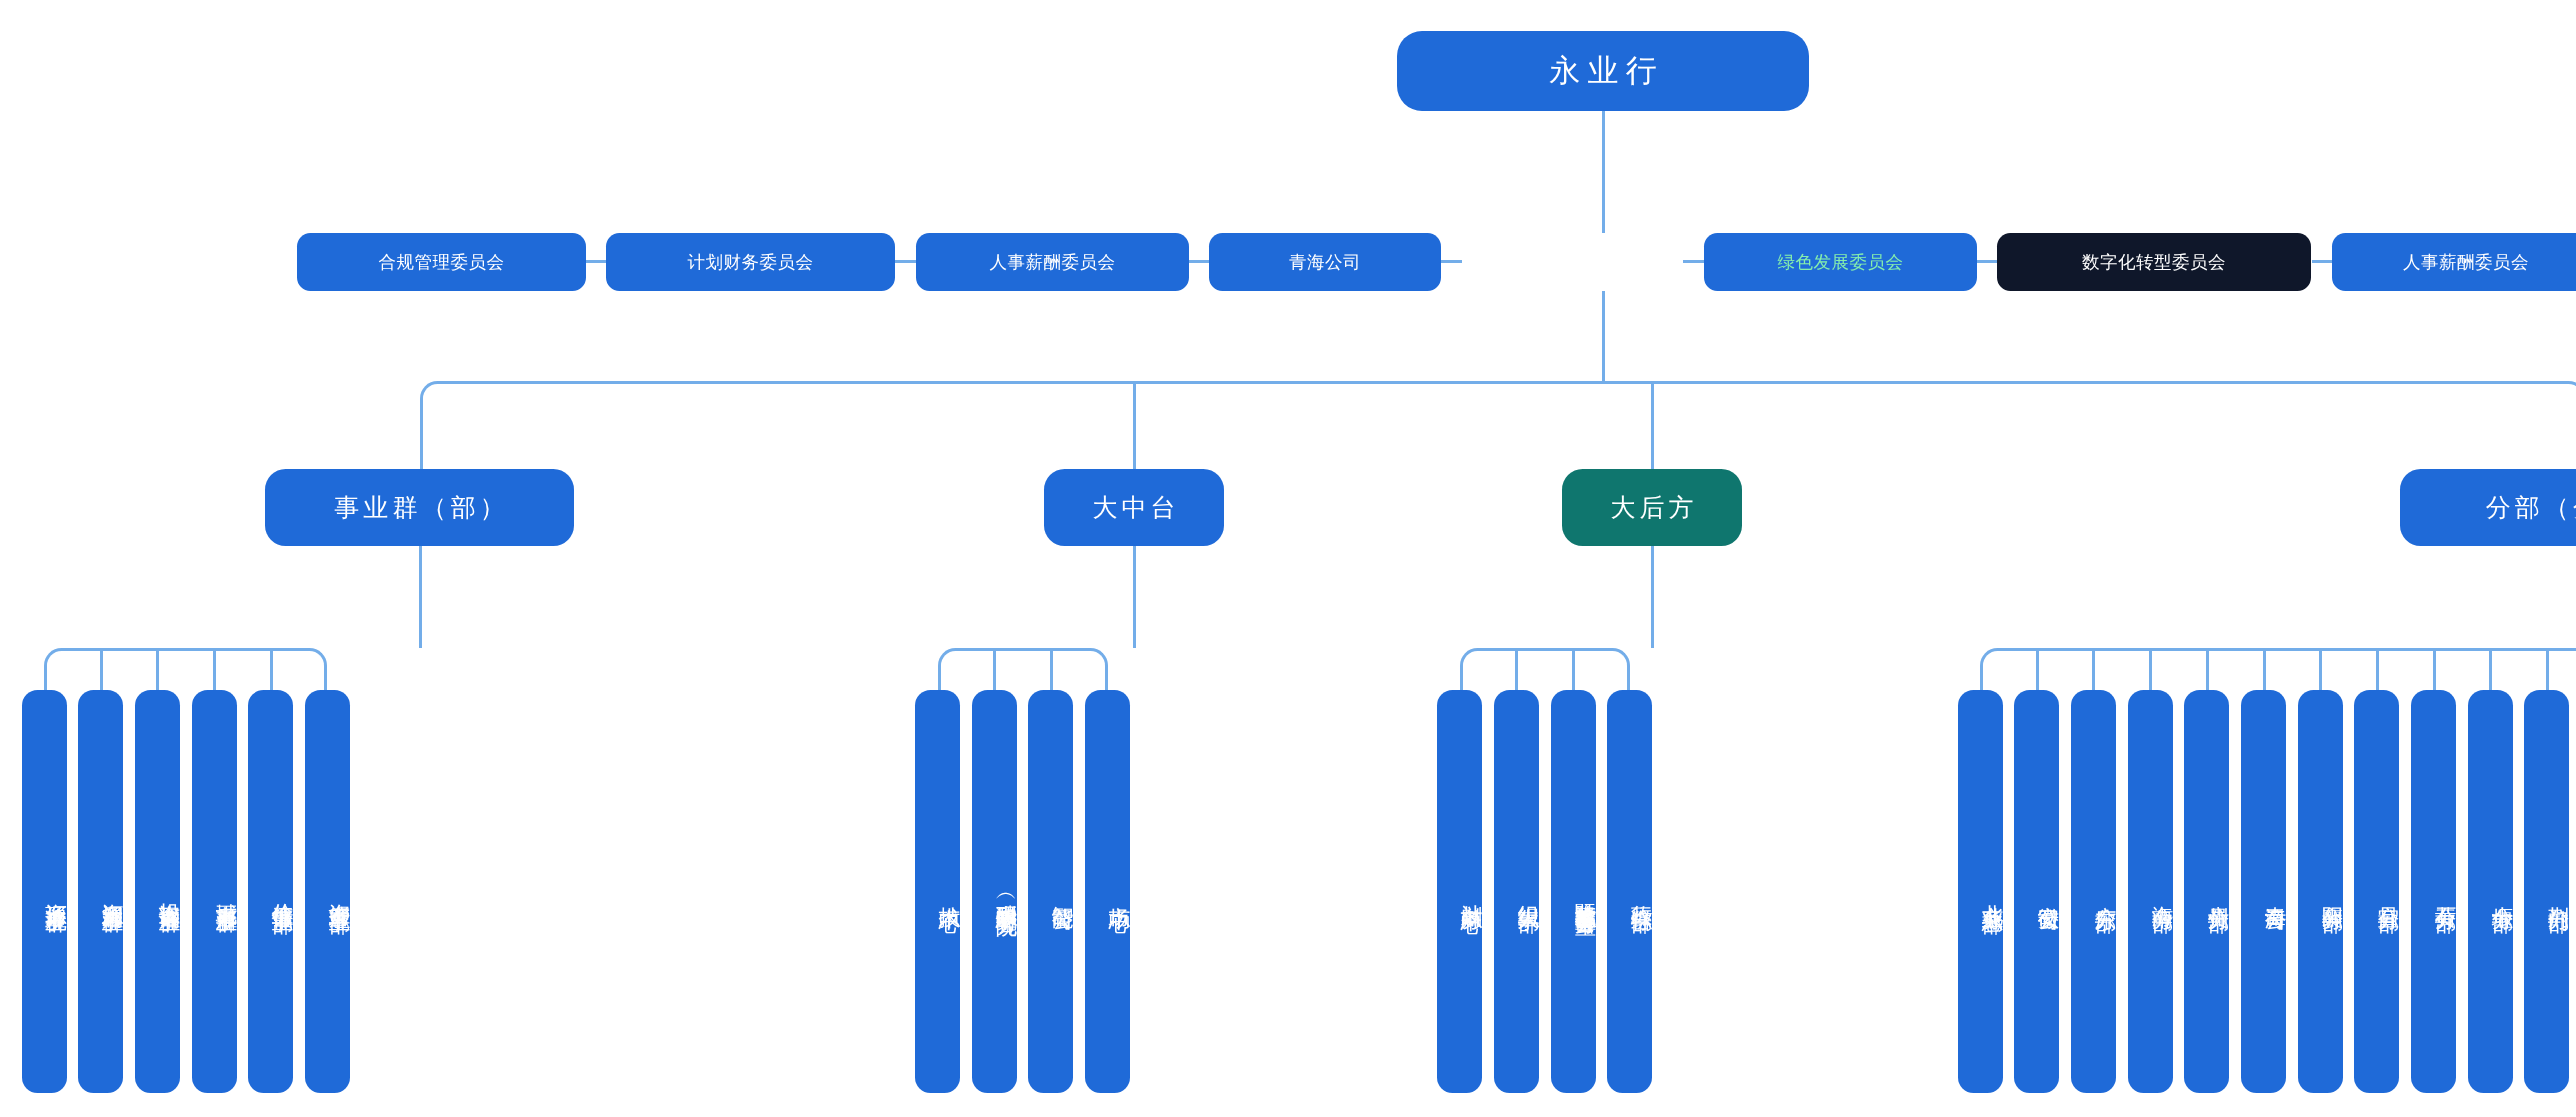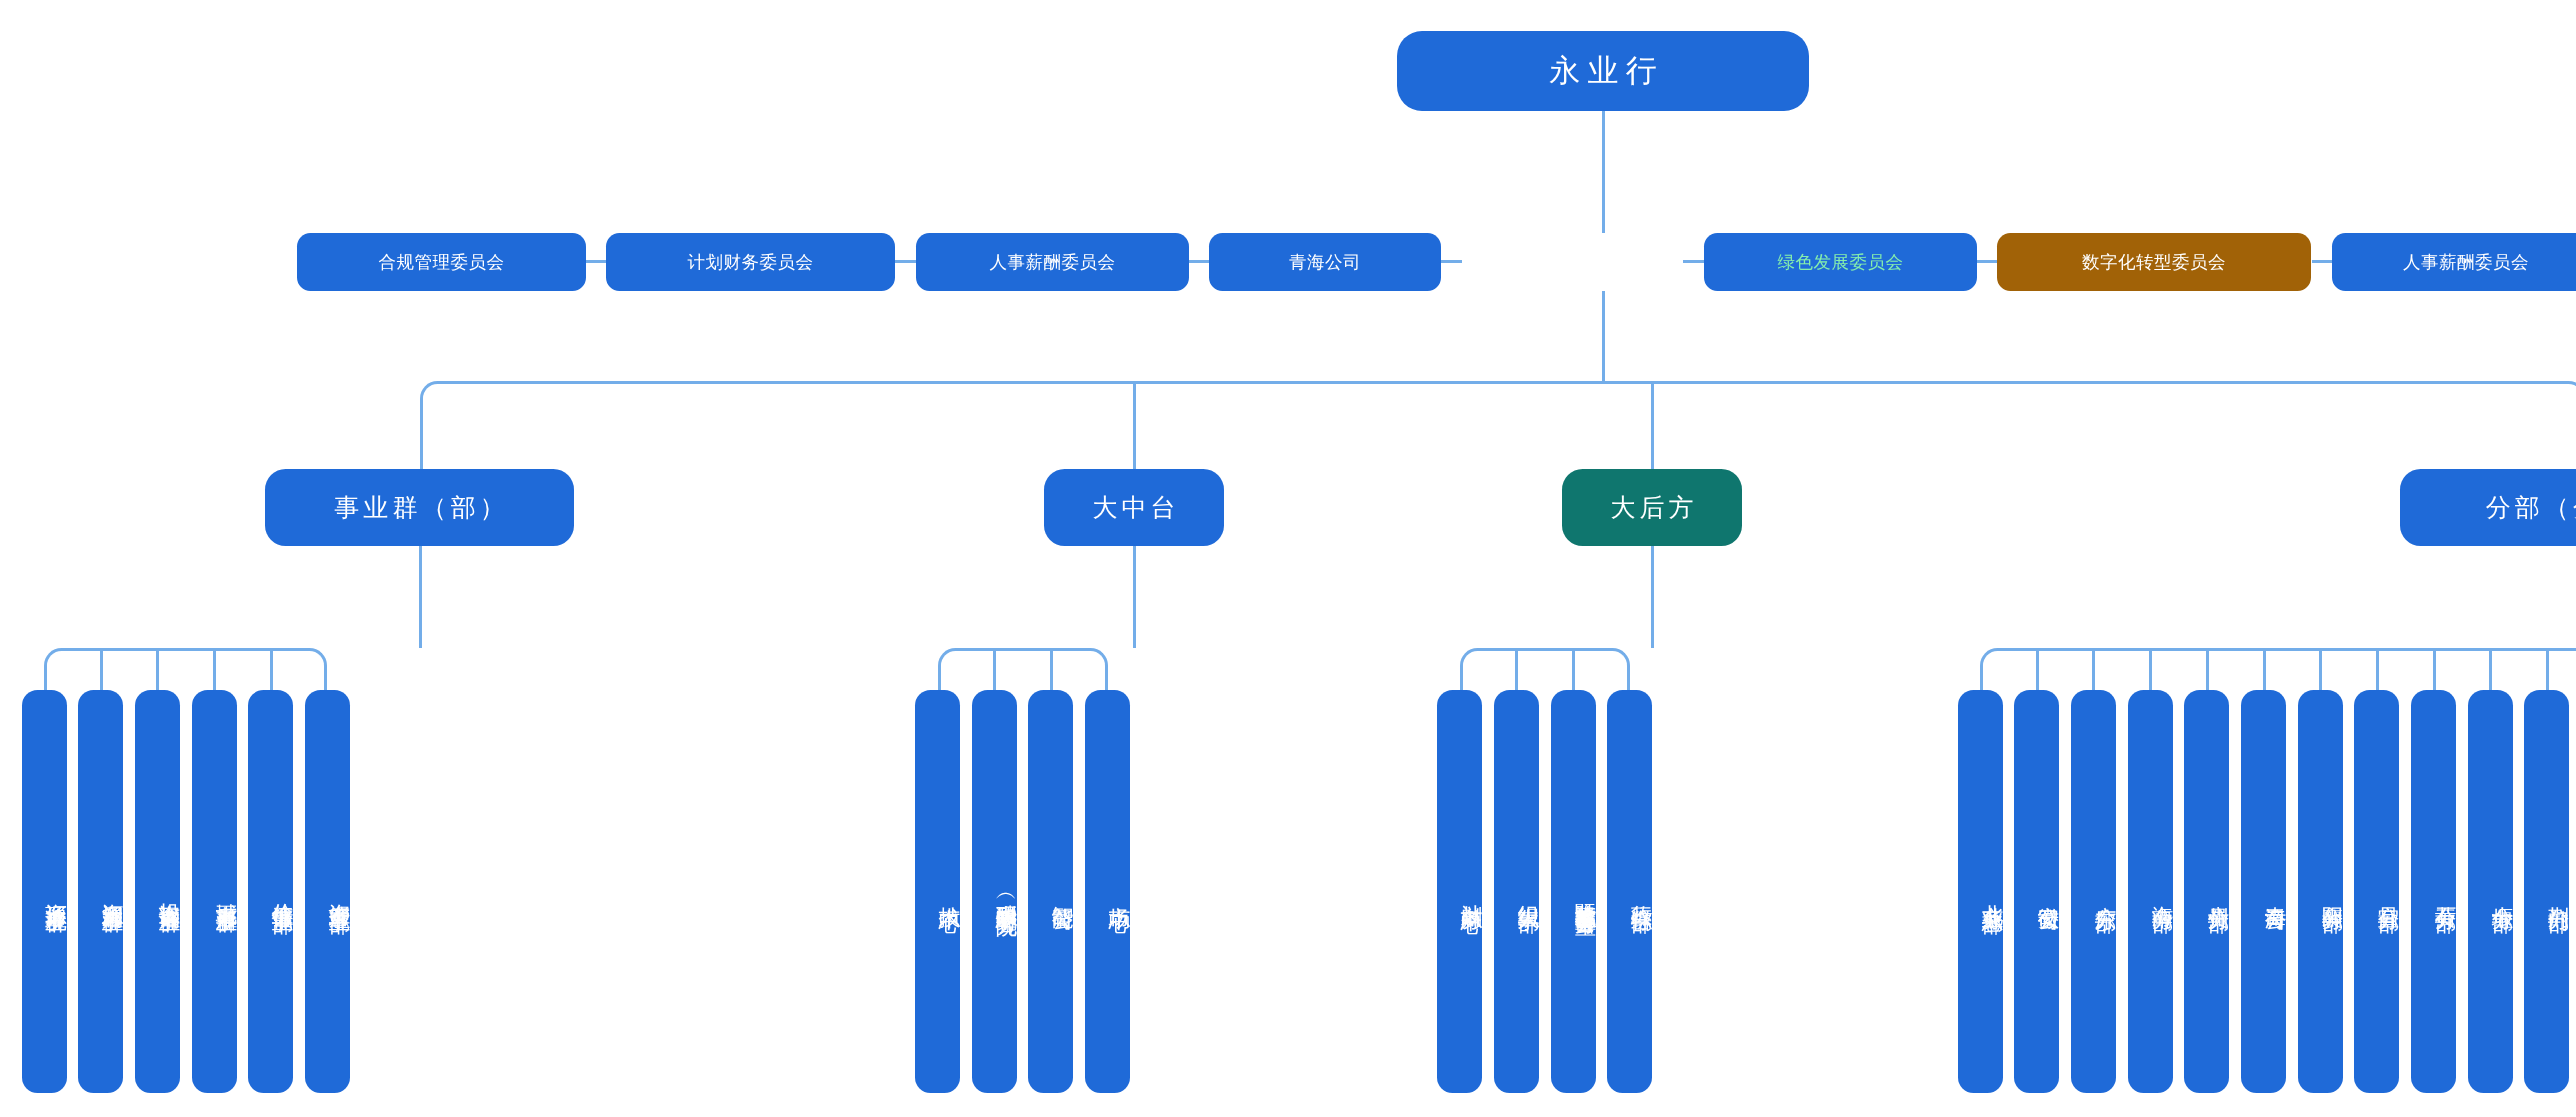--- a/index.html
+++ b/index.html
@@ -94,21 +94,21 @@
     </div>
     <div class="node committee" style="left: 916px; top: 233px; width: 273px; height: 58px; background: rgb(31, 106, 216); color: rgb(255, 255, 255);">
       <span>人事薪酬委员会</span>
     </div>
     <div class="node committee" style="left: 1209px; top: 233px; width: 232px; height: 58px; background: rgb(31, 106, 216); color: rgb(255, 255, 255);">
       <span>青海公司</span>
     </div>
     <div class="node committee" style="left: 1704px; top: 233px; width: 273px; height: 58px; background: rgb(31, 106, 216); color: #86efac;">
       <span>绿色发展委员会</span>
     </div>
-    <div class="node committee" style="left: 1997px; top: 233px; width: 314px; height: 58px; background: #a16207; color: rgb(255, 255, 255);">
+    <div class="node committee" style="left: 1997px; top: 233px; width: 314px; height: 58px; background: #0f172a; color: rgb(255, 255, 255);">
       <span>数字化转型委员会</span>
     </div>
     <div class="node committee" style="left: 2332px; top: 233px; width: 268px; height: 58px; background: rgb(31, 106, 216); color: rgb(255, 255, 255);">
       <span>人事薪酬委员会</span>
     </div>
     <div class="hline" style="left: 586px; top: 260px; width: 20.6px;"></div>
     <div class="hline" style="left: 895px; top: 260px; width: 20.6px;"></div>
     <div class="hline" style="left: 1189px; top: 260px; width: 20.6px;"></div>
     <div class="hline" style="left: 1441px; top: 260px; width: 20.6px;"></div>
     <div class="hline" style="left: 1683px; top: 260px; width: 20.6px;"></div>

